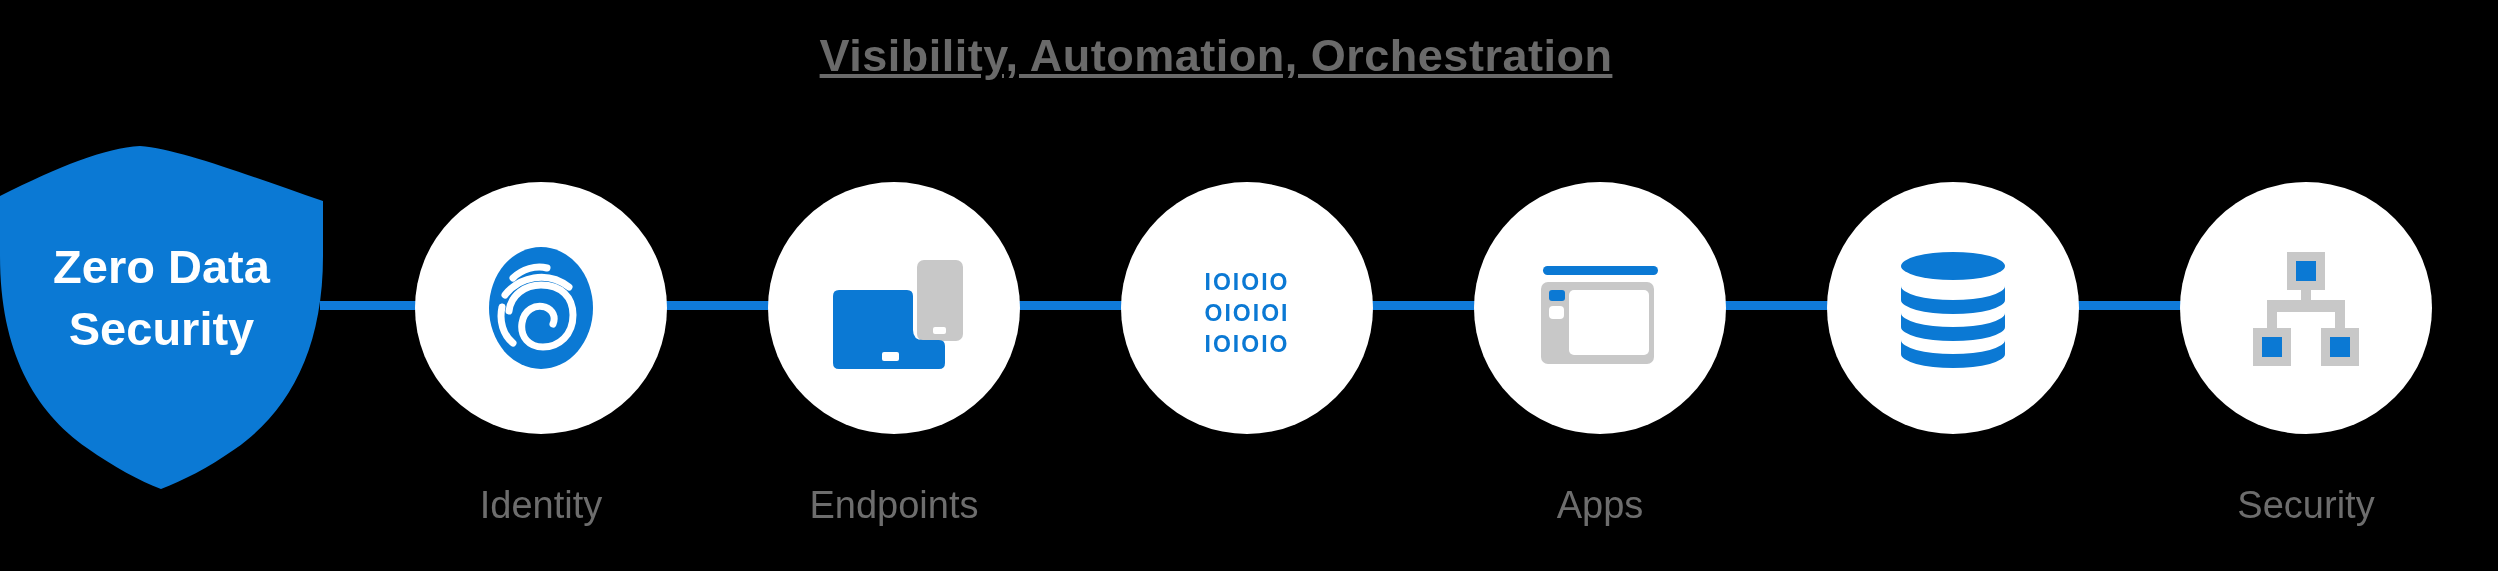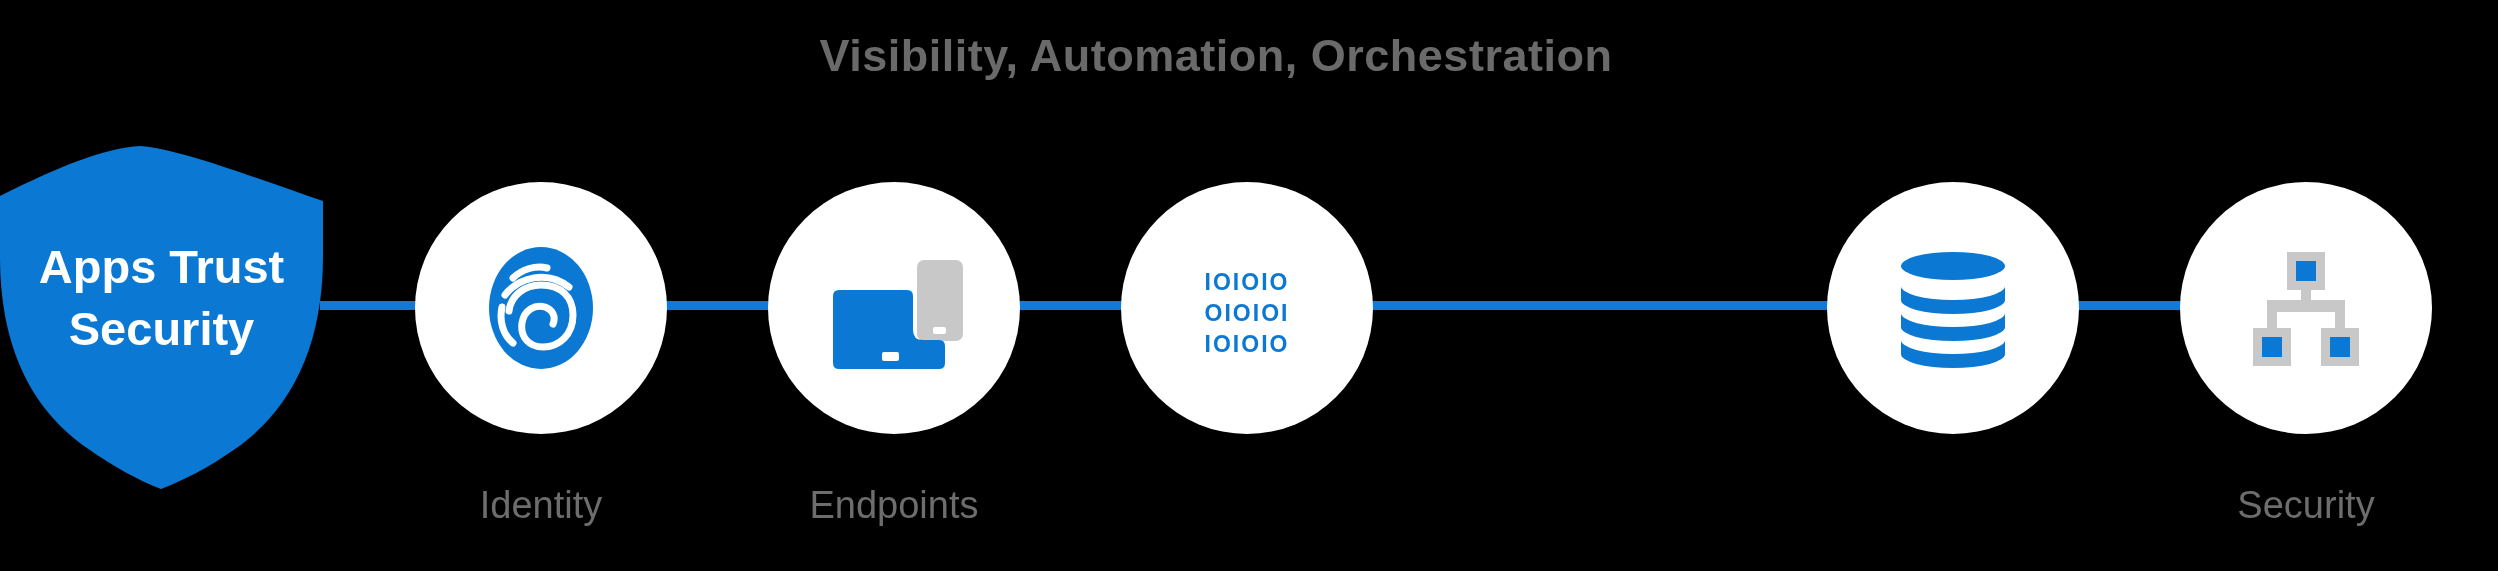--- a/index.html
+++ b/index.html
@@ -26,20 +26,21 @@
   .title{
     position:absolute;
     left:1216px;
     top:30px;
     transform:translateX(-50%);
     white-space:nowrap;
     font-size:45px;
     font-weight:600;
     color:var(--title-gray);
     letter-spacing:0.5px;
+    text-decoration:underline;
   }
   .connector{
     position:absolute;
     left:320px;
     top:301px;
     width:1988px;
     height:9px;
     background:var(--line-blue);
     z-index:1;
   }
@@ -130,21 +131,21 @@
         C 60 20, 105 2, 140 0
         C 180 3, 250 30, 323 55
         L 323 110
         C 323 205, 288 266, 235 303
         C 208 322, 182 335, 161 343
         C 140 335, 114 321, 87 302
         C 34 265, 0 205, 0 110
         Z"></path>
     </svg>
     <div class="shield-text">
-      <div>Apps Trust</div>
+      <div>Zero Data</div>
       <div>Security</div>
     </div>
   </div>
 
   <div class="node n1">
     <div class="circle">
       <svg width="104" height="122" viewBox="0 0 104 122">
         <ellipse class="f-blue" cx="52" cy="61" rx="52" ry="61"></ellipse>
         <path class="s-white" d="M 24 31 C 33 22, 47 18, 58 21"></path>
         <path class="s-white" d="M 16 48 C 30 30, 58 23, 80 40"></path>
@@ -170,20 +171,32 @@
   <div class="node n3">
     <div class="circle">
       <div class="binary ic-binary">
         <div>IOIOIO</div>
         <div>OIOIOI</div>
         <div>IOIOIO</div>
       </div>
     </div>
   </div>
 
+  <div class="node n4">
+    <div class="circle">
+      <svg class="ic-apps" width="119" height="98" viewBox="0 0 119 98">
+        <rect class="f-blue" x="2" y="0" width="115" height="9" rx="4.5"></rect>
+        <rect class="f-gray" x="0" y="16" width="113" height="82" rx="7"></rect>
+        <rect class="f-blue" x="8" y="24" width="16" height="11" rx="3"></rect>
+        <rect class="f-white" x="8" y="40" width="15" height="13" rx="4"></rect>
+        <rect class="f-white" x="28" y="24" width="80" height="65" rx="5"></rect>
+      </svg>
+    </div>
+    <div class="node-label">Apps</div>
+  </div>
 
   <div class="node n5">
     <div class="circle">
       <svg class="ic-db" width="104" height="117" viewBox="0 0 104 117">
         <ellipse class="f-blue" cx="52" cy="14" rx="52" ry="14"></ellipse>
         <path class="f-blue" d="M 0 34 A 52 14 0 0 0 104 34 L 104 48 A 52 14 0 0 1 0 48 Z"></path>
         <path class="f-blue" d="M 0 61 A 52 14 0 0 0 104 61 L 104 75 A 52 14 0 0 1 0 75 Z"></path>
         <path class="f-blue" d="M 0 88 A 52 14 0 0 0 104 88 L 104 102 A 52 14 0 0 1 0 102 Z"></path>
       </svg>
     </div>

